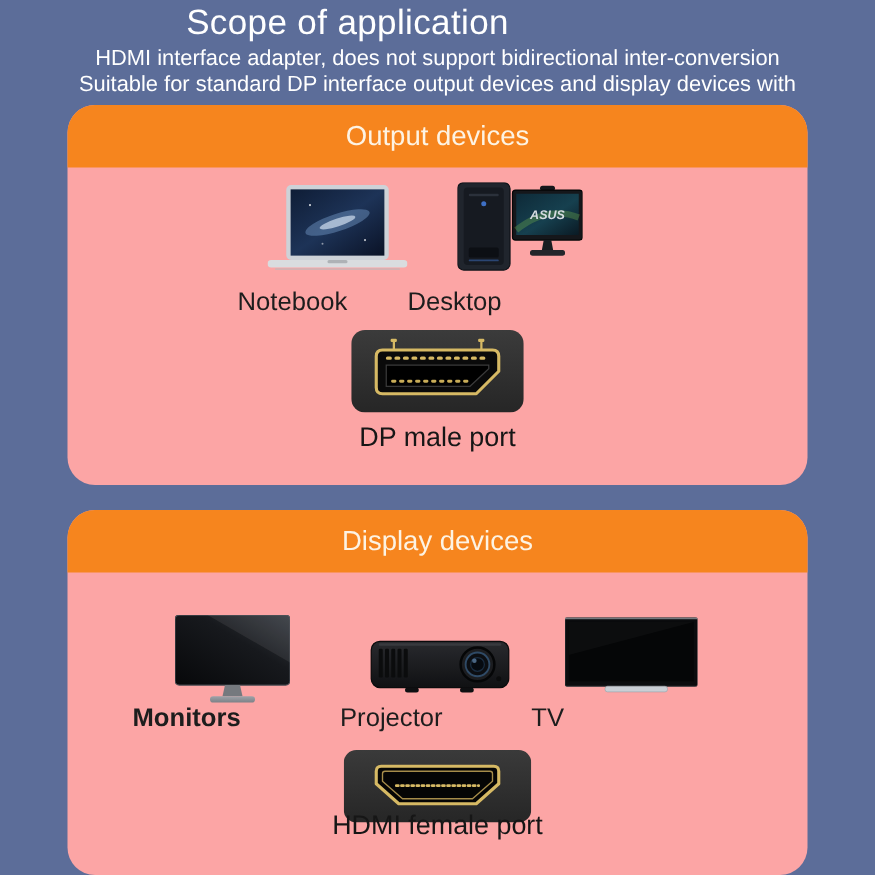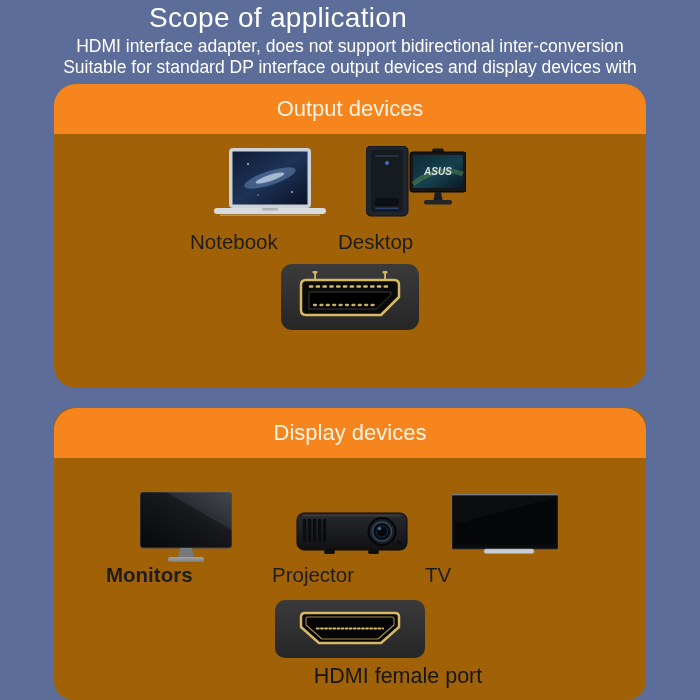--- a/index.html
+++ b/index.html
@@ -10,56 +10,56 @@
   }
   .title{
     position:absolute;top:2px;left:0;width:556px;text-align:center;
     color:#ffffff;font-size:28px;font-weight:500;letter-spacing:.3px;
   }
   .subtitle{
     position:absolute;top:36px;left:0;width:700px;text-align:center;
     color:#ffffff;font-size:17.5px;line-height:21px;font-weight:400;
   }
   .card{
-    position:absolute;left:54px;width:592px;background:#a16207;
+    position:absolute;left:54px;width:592px;background:#fca5a5;
     border-radius:22px;
   }
   .card-output{top:84px;height:304px;}
-  .card-display{top:408px;height:292px;border-radius:19px;}
+  .card-display{top:408px;height:292px;}
   .card-header{
     position:absolute;top:0;left:0;width:100%;height:50px;
     background:#f6851e;border-radius:22px 22px 0 0;
     color:#fdf3e3;font-size:22px;line-height:50px;text-align:center;
   }
   .img{position:absolute;}
   .img svg{display:block;}
   .dev-label{
     position:absolute;width:160px;text-align:left;
     font-size:20.5px;color:#1d1d1d;
   }
   .port-label{
     position:absolute;left:0;width:100%;text-align:center;
     font-size:21.5px;color:#161616;
   }
   
   .nb-img{left:160px;top:64px;}
   .dt-img{left:312px;top:62px;}
   .nb-label{left:136px;top:146px;}
-  .dt-label{left:284px;top:146px;}
+  .dt-label{left:272px;top:146px;}
   .dp-img{left:227px;top:180px;}
   .dp-label{top:254px;}
   
   .mon-img{left:86px;top:84px;}
   .prj-img{left:242px;top:98px;}
   .tv-img{left:398px;top:86px;}
   .mon-label{left:52px;top:155px;font-weight:bold;}
   .prj-label{left:218px;top:155px;}
   .tv-label{left:371px;top:155px;}
   .hdmi-img{left:221px;top:192px;}
-  .hdmi-label{top:256px;margin-left:48px;}
+  .hdmi-label{top:240px;}
 </style>
 </head>
 <body>
 
 <div>
 
   <div class="title">Scope of application</div>
   <div class="subtitle">
     <div>HDMI interface adapter, does not support bidirectional inter-conversion</div>
     <div>Suitable for standard DP interface output devices and display devices with</div>
@@ -130,20 +130,21 @@
         <rect x="31.5" y="7" width="5" height="2.5" rx="1" fill="#d6b964"></rect>
         <rect x="33.2" y="9" width="1.8" height="8" fill="#d6b964"></rect>
         <rect x="101.5" y="7" width="5" height="2.5" rx="1" fill="#d6b964"></rect>
         <rect x="103.2" y="9" width="1.8" height="8" fill="#d6b964"></rect>
         <path d="M25 16 H113 Q118 16 118 21 V33 L100 51 H25 Q20 51 20 46 V21 Q20 16 25 16 Z" fill="#0a0a0a" stroke="#d6b964" stroke-width="2.5" stroke-linejoin="round"></path>
         <line x1="29" y1="22.5" x2="109" y2="22.5" stroke="#d6b964" stroke-width="2.6" stroke-dasharray="2.2 4.6" stroke-linecap="round"></line>
         <path d="M28 28 H110 V31 L95 45 H28 Z" fill="#000000" stroke="#3a3a3a" stroke-width="1"></path>
         <line x1="33" y1="41" x2="97" y2="41" stroke="#c9ad58" stroke-width="2.3" stroke-dasharray="2 4.4" stroke-linecap="round"></line>
       </svg>
     </div>
+    <div class="port-label dp-label">DP male port</div>
   </section>
 
   <section class="card card-display">
     <div class="card-header">Display devices</div>
 
     <div class="img mon-img">
       <svg width="92" height="72" viewBox="0 0 92 72" xmlns="http://www.w3.org/2000/svg">
         <defs>
           <linearGradient id="mongl" x1="0" y1="1" x2="1" y2="0">
             <stop offset="0" stop-color="#07080a"></stop>

